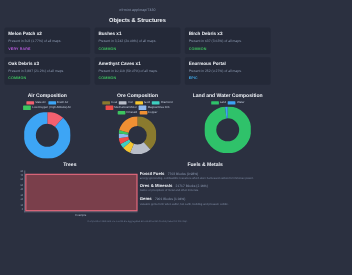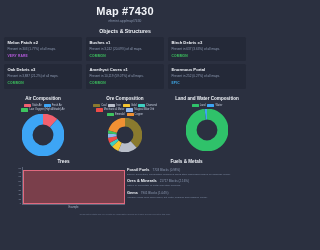--- a/index.html
+++ b/index.html
@@ -71,21 +71,20 @@
   .fm-stat { font-size: 3px; color: #8e9bb3; }
   .fm-desc { font-size: 2.5px; color: #818ea6; line-height: 1.3; margin-top: 1px; }
   .footnote { font-size: 2.2px; color: #6e7a92; text-align: center; padding: 1px 4px 0 4px; line-height: 1.2; }
 </style>
 </head>
 <body>
 
 <div class="page">
 
   <div class="header">
-    <div class="map-title">Map #7430</div>
     <div class="map-url">nfrmint.app/map/7430</div>
     <div class="section-title">Objects &amp; Structures</div>
   </div>
 
   <div class="cards">
     <div class="card-row">
       <div class="card">
         <div class="card-title">Melon Patch x2</div>
         <div class="card-sub">Present in 303 (1.77%) of all maps.</div>
         <div class="card-tag" style="color:#b65bdd">VERY RARE</div>

